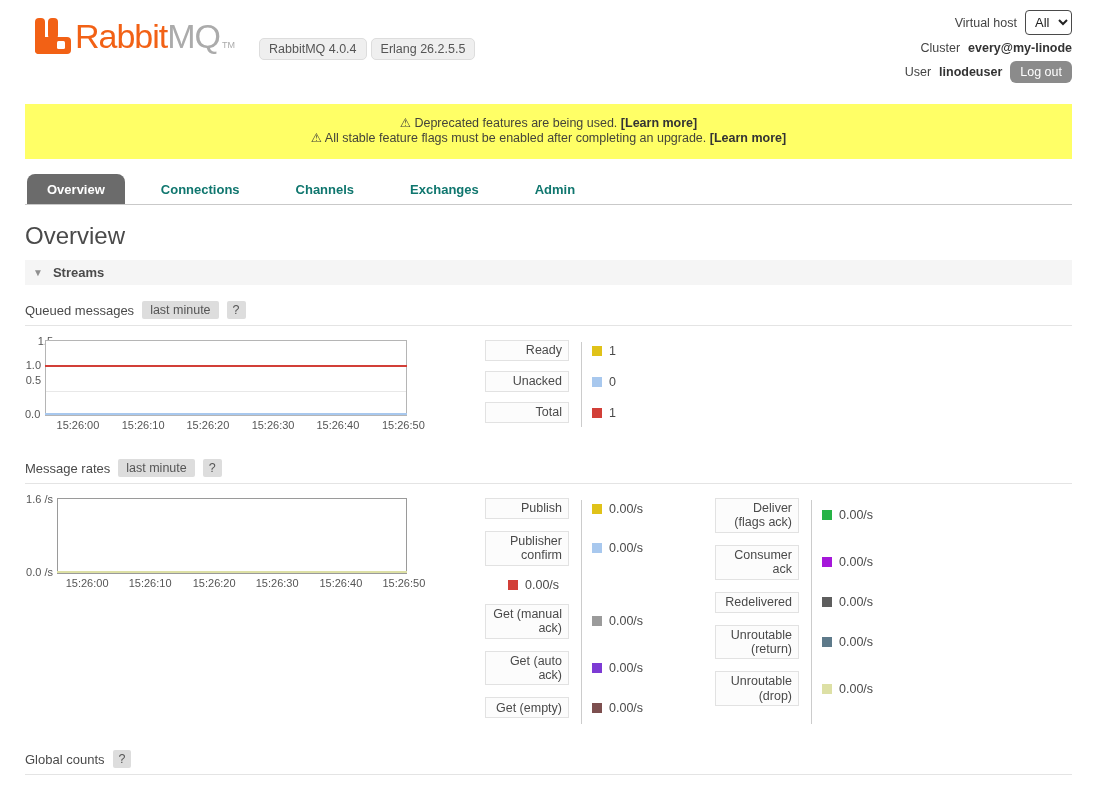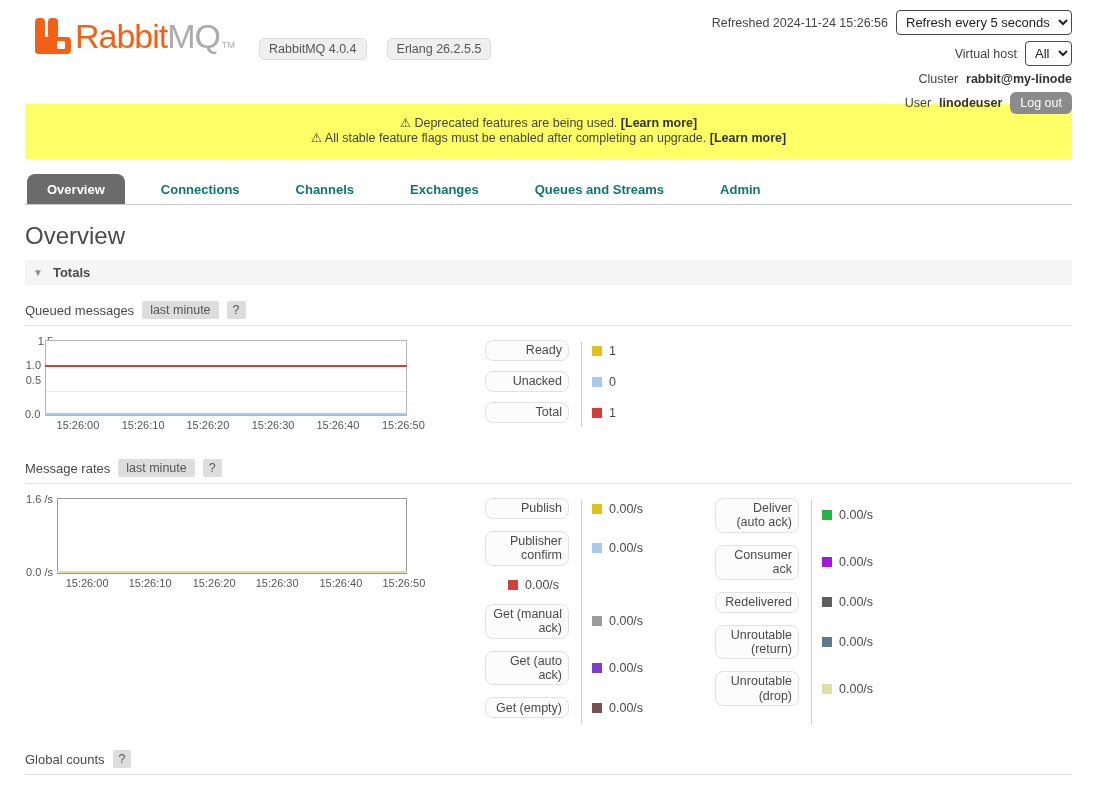--- a/index.html
+++ b/index.html
@@ -11,21 +11,21 @@
   }
   .page { position:relative; width:1094px; height:794px; padding:0 22px 0 25px; }
 
   
   .header { position:relative; height:104px; }
   .logo-wrap { position:absolute; left:10px; top:18px; display:flex; align-items:flex-end; }
   .logo-text { font-size:34px; line-height:36px; letter-spacing:-1px; }
   .logo-rabbit { color:#f26115; }
   .logo-mq { color:#ababab; }
   .logo-tm { font-size:9px; color:#ababab; margin-left:2px; padding-bottom:4px; }
-  .ver-badges { position:absolute; left:234px; top:38px; display:flex; gap:20px; }
+  .ver-badges { position:absolute; left:234px; top:38px; display:flex; gap:4px; }
   .ver-badge { background:#efefef; border:1px solid #ddd; border-radius:5px; padding:3px 9px; color:#555; font-size:12.5px; }
   .hdr-right { position:absolute; right:0; top:10px; text-align:right; }
   .hdr-row { display:flex; justify-content:flex-end; align-items:center; gap:8px; margin-bottom:6px; }
   .hdr-row b { color:#333; }
   select { font-family:inherit; font-size:13px; color:#222; background:#fff; border:1px solid #4a4a4a; border-radius:4px; padding:2px 5px; height:25px; }
   .logout-btn { background:#8b8b8b; color:#fff; border:none; border-radius:6px; padding:4px 10px; font-size:12.5px; font-family:inherit; cursor:pointer; }
 
   
   .banner { background:#ffff66; padding:12px 10px 13px; text-align:center; line-height:15px; color:#44443a; font-size:12.5px; }
   .banner a { color:#333; font-weight:bold; text-decoration:none; cursor:pointer; }
@@ -59,21 +59,21 @@
   .xlabels.x1 { margin-left:20px; width:362px; }
   .xlabels.x2 { margin-left:32px; width:350px; }
   .xt { position:absolute; top:3px; transform:translateX(-50%); white-space:nowrap; }
 
   
   .legend { position:relative; margin-left:39px; width:212px; }
   .legend::before { content:""; position:absolute; left:96px; top:2px; bottom:6px; width:1px; background:#ccc; }
   .lrow { display:flex; align-items:center; margin-bottom:10px; }
   .lrow.tall { margin-bottom:12px; }
   .lbtn { display:flex; align-items:center; justify-content:flex-end; text-align:right;
-          width:84px; min-height:21px; padding:2px 6px; border:1px solid #e2e2e2; border-radius:8px;
+          width:84px; min-height:21px; padding:2px 6px; border:1px solid #e2e2e2; border-radius:0;
           background:#fcfcfc; color:#4a4a4a; font-size:12.5px; line-height:1.15; cursor:pointer; }
   .lval { display:flex; align-items:center; margin-left:23px; }
   .sw { display:inline-block; width:10px; height:10px; margin-right:7px; flex:none; }
   .lv { color:#4a4a4a; font-size:12.5px; }
 
   
   .global-head { margin-top:20px; }
 </style>
 </head>
 <body>
@@ -90,34 +90,28 @@
       </svg>
       <span class="logo-text"><span class="logo-rabbit">Rabbit</span><span class="logo-mq">MQ</span></span>
       <span class="logo-tm">TM</span>
     </div>
     <div class="ver-badges">
       <span class="ver-badge">RabbitMQ 4.0.4</span>
       <span class="ver-badge">Erlang 26.2.5.5</span>
     </div>
     <div class="hdr-right">
       <div class="hdr-row">
-        <span>Refreshed 2024-11-24 15:26:56</span>
-        <select>
-          <option>Refresh every 5 seconds</option>
-        </select>
-      </div>
-      <div class="hdr-row">
         <span>Virtual host</span>
         <select>
           <option>All</option>
         </select>
       </div>
       <div class="hdr-row" style="margin-top:3px">
         <span>Cluster</span>
-        <b>rabbit@my-linode</b>
+        <b>every@my-linode</b>
       </div>
       <div class="hdr-row">
         <span>User</span>
         <b>linodeuser</b>
         <button class="logout-btn">Log out</button>
       </div>
     </div>
   </div>
 
   <div class="banner">
@@ -129,28 +123,27 @@
       <span>⚠ All stable feature flags must be enabled after completing an upgrade.</span>
       <a>[Learn more]</a>
     </div>
   </div>
 
   <div class="tabs">
     <div class="tab active">Overview</div>
     <div class="tab">Connections</div>
     <div class="tab">Channels</div>
     <div class="tab">Exchanges</div>
-    <div class="tab">Queues and Streams</div>
     <div class="tab">Admin</div>
   </div>
 
   <h1 class="page-title">Overview</h1>
   <div class="totals-bar">
     <span class="tri">▼</span>
-    <span class="lbl">Totals</span>
+    <span class="lbl">Streams</span>
   </div>
 
   <div class="sec-head" style="margin-top:16px">
     <span>Queued messages</span>
     <span class="mini-badge">last minute</span>
     <span class="mini-badge q">?</span>
   </div>
 
   <div class="chart-row">
     <div class="chart-block" style="width:421px">
@@ -261,21 +254,21 @@
         <span class="lbtn">Get (empty)</span>
         <span class="lval">
             <i class="sw" style="background: rgb(125, 79, 79);"></i>
             <span class="lv">0.00/s</span>
           </span>
       </div>
     </div>
 
     <div class="legend" style="margin-left:18px">
       <div class="lrow tall">
-        <span class="lbtn">Deliver (auto ack)</span>
+        <span class="lbtn">Deliver (flags ack)</span>
         <span class="lval">
             <i class="sw" style="background: rgb(38, 179, 70);"></i>
             <span class="lv">0.00/s</span>
           </span>
       </div>
       <div class="lrow tall">
         <span class="lbtn">Consumer ack</span>
         <span class="lval">
             <i class="sw" style="background: rgb(165, 23, 218);"></i>
             <span class="lv">0.00/s</span>

